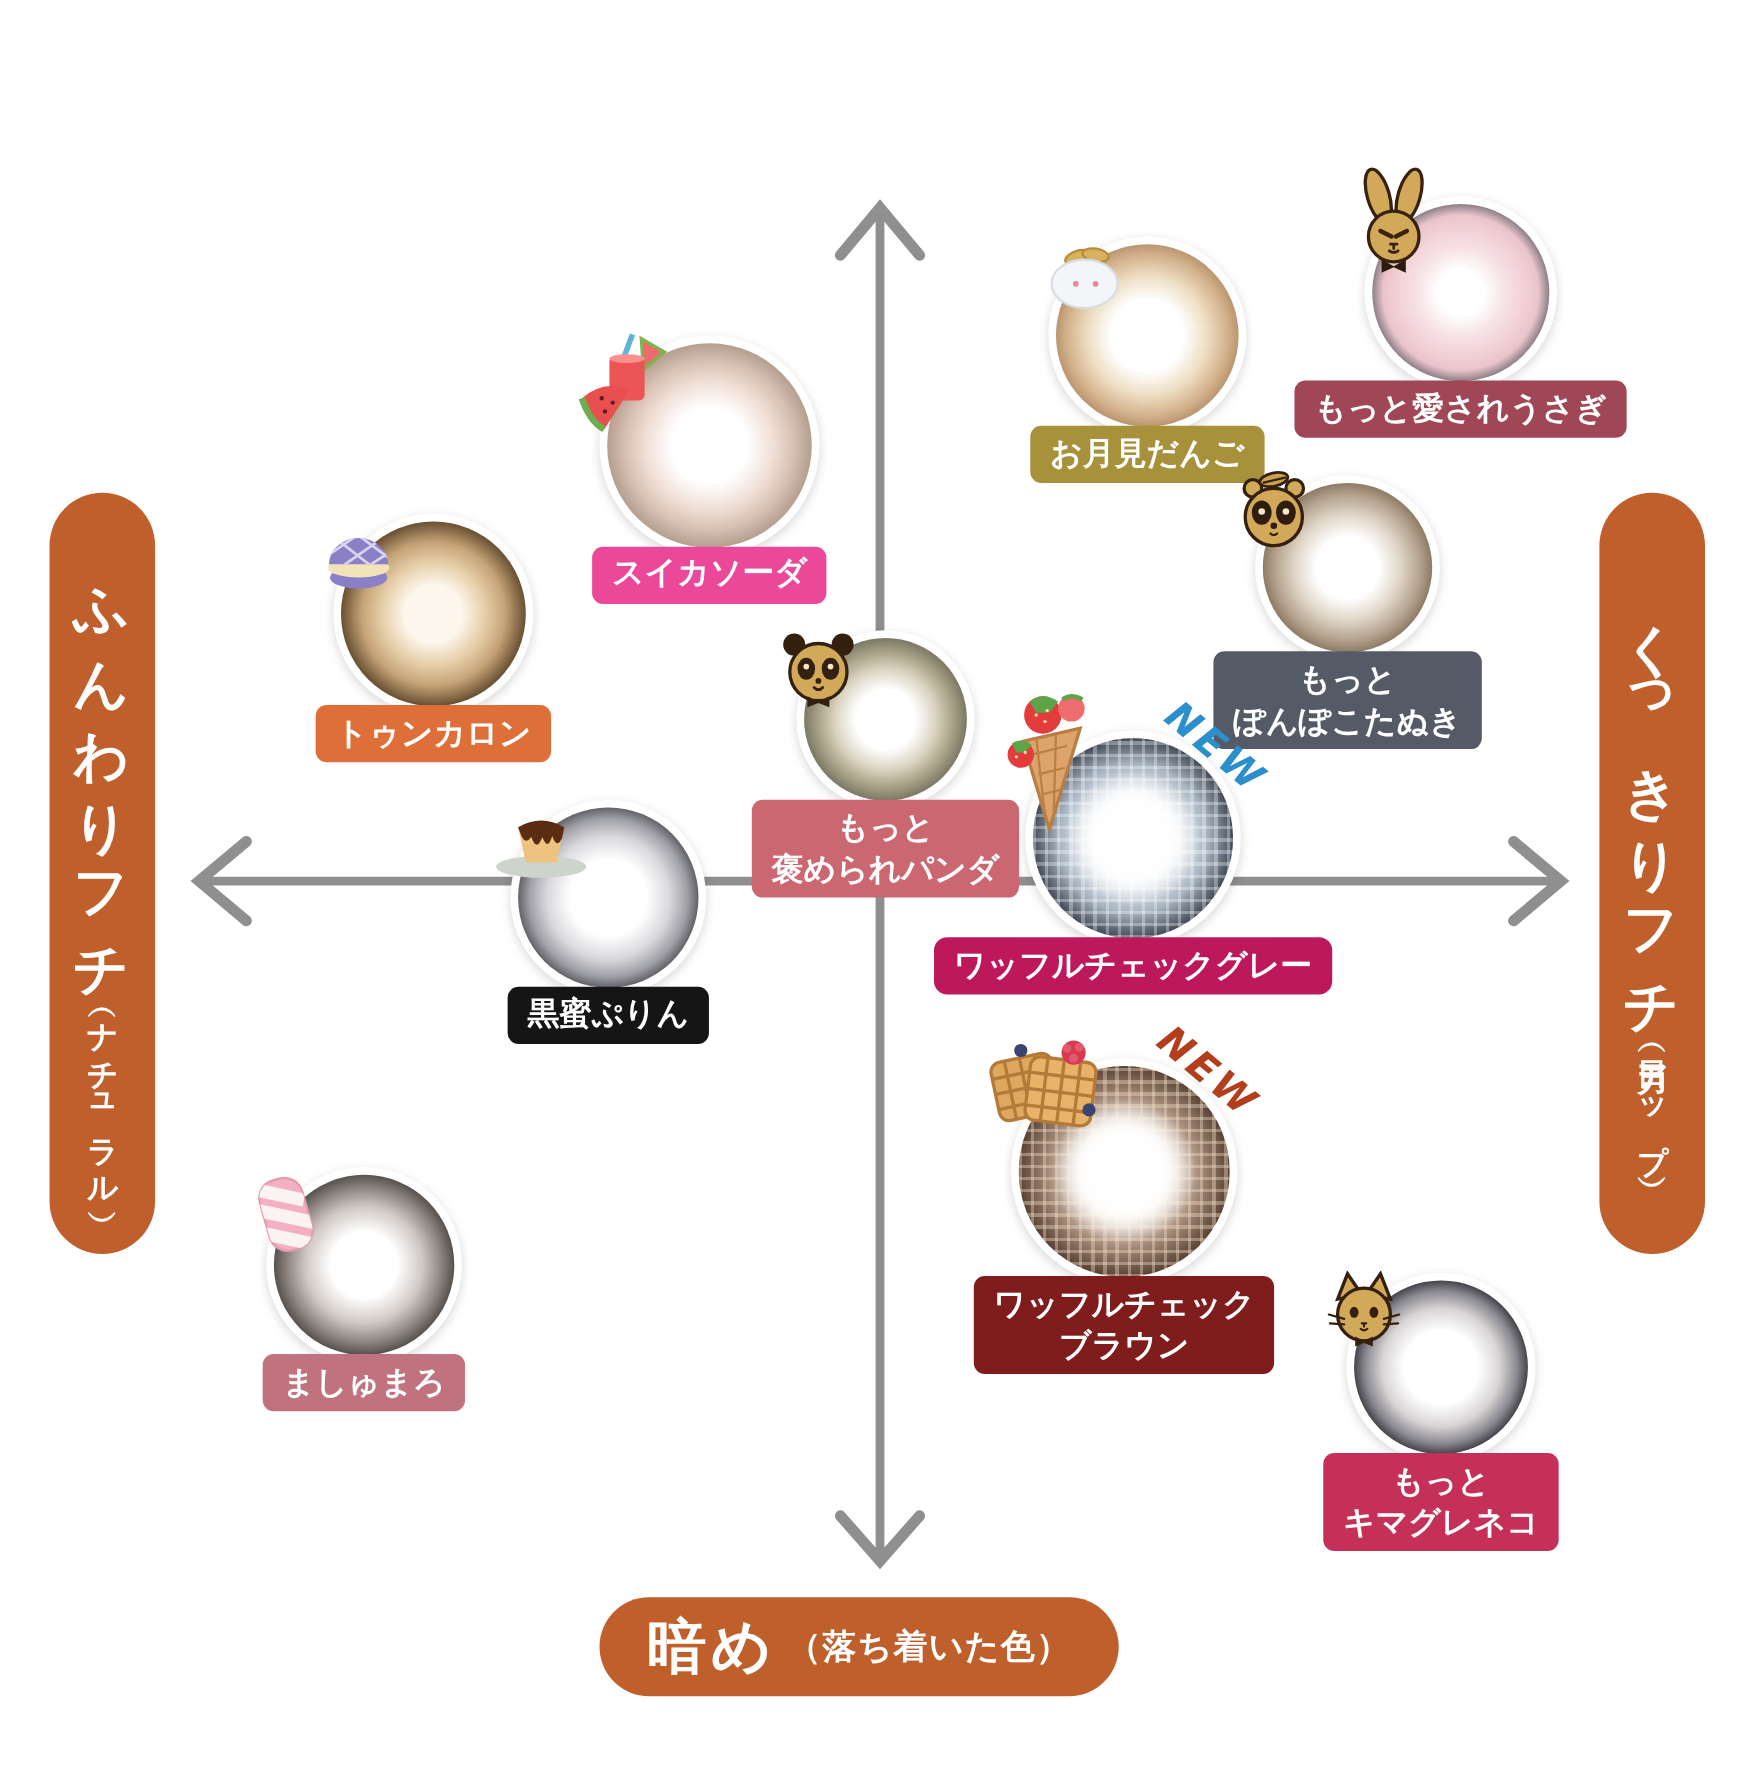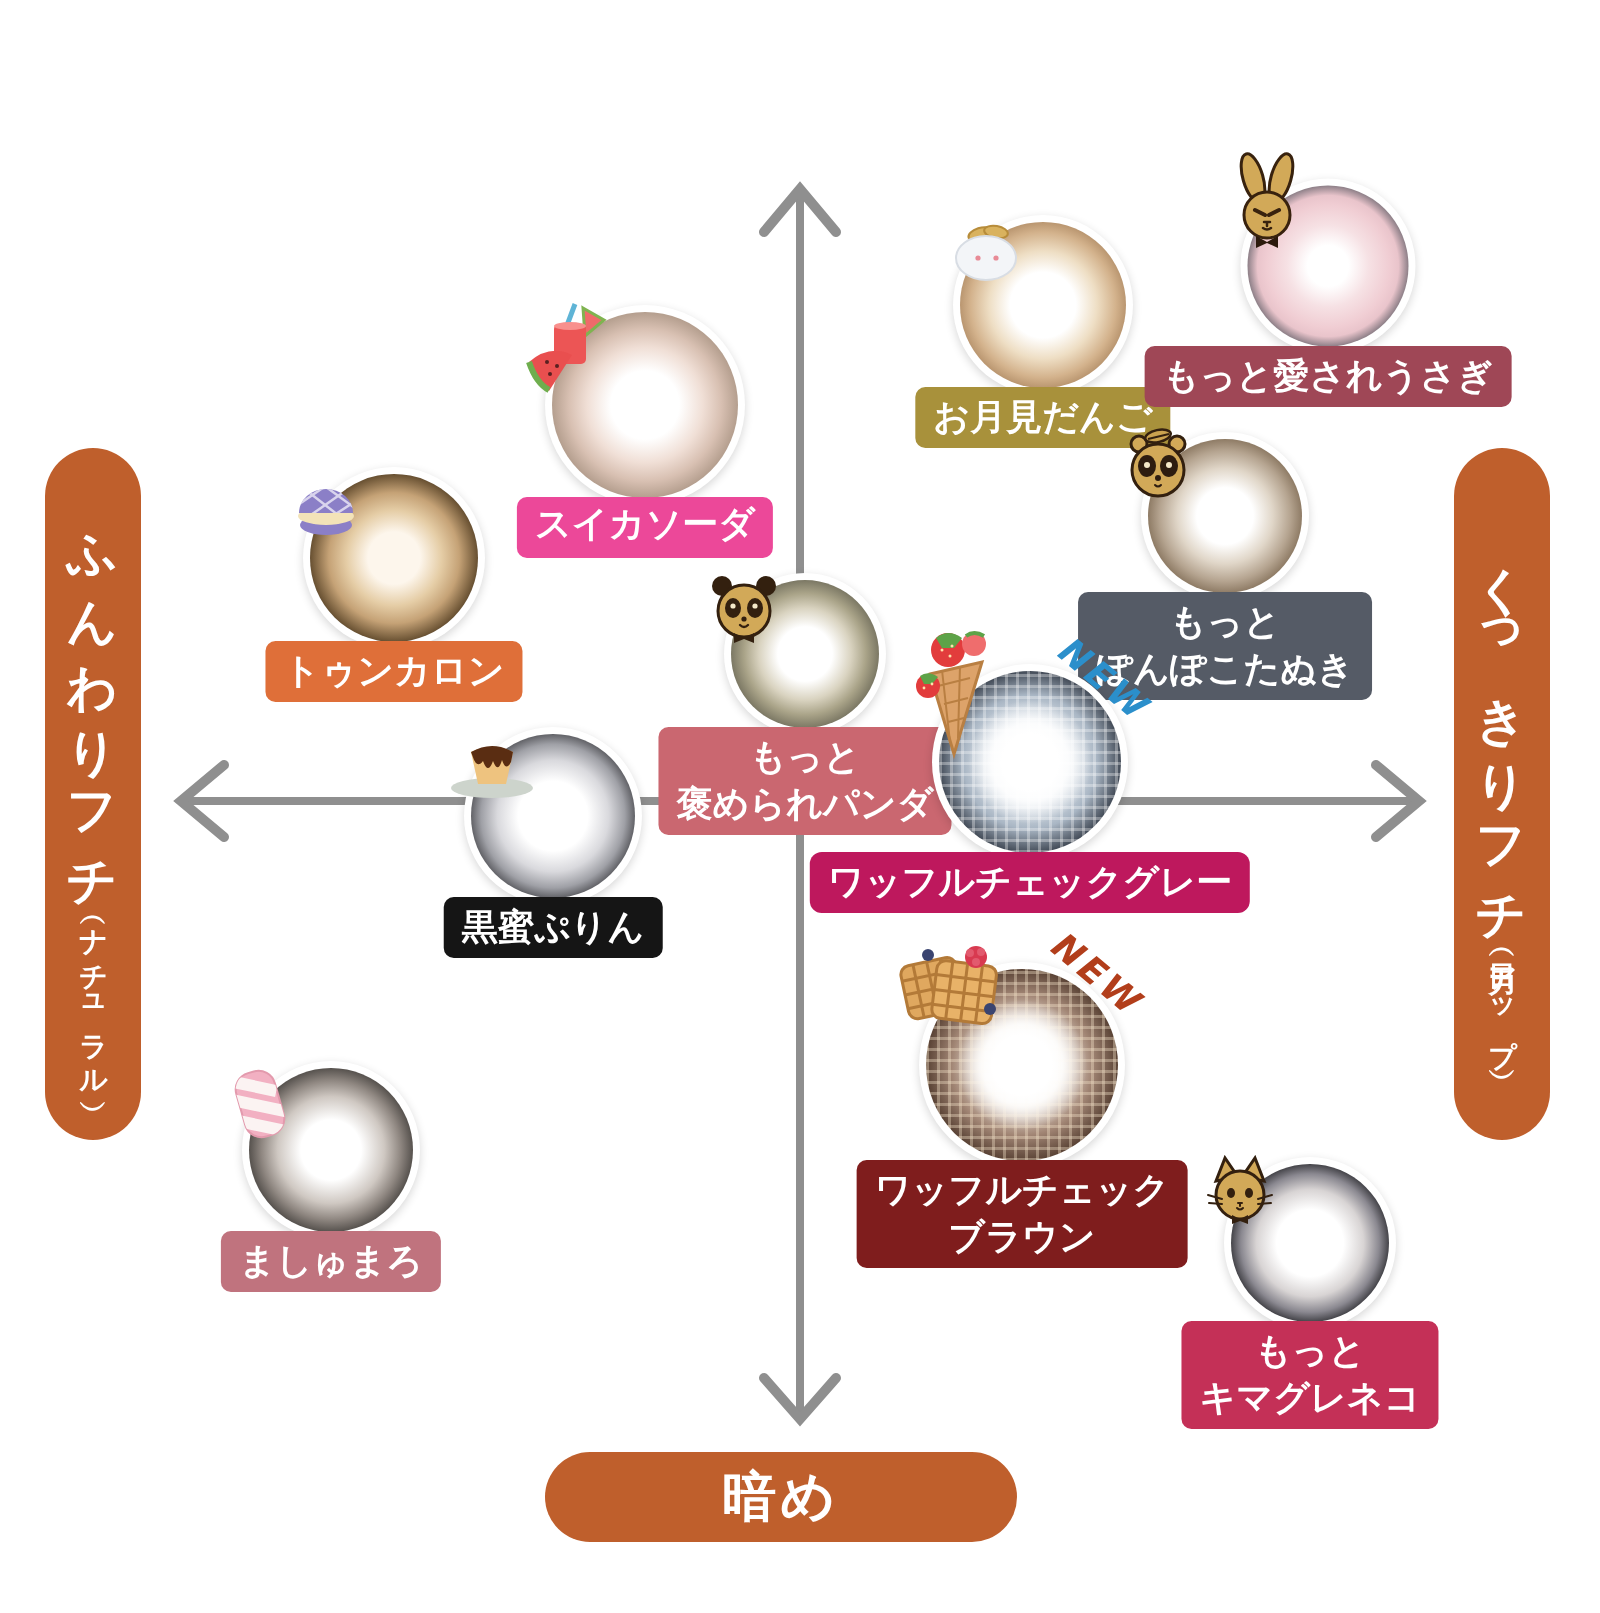--- a/index.html
+++ b/index.html
@@ -33,21 +33,21 @@
   
   .product{position:absolute;width:0;height:0;z-index:10;}
   .disc{
     position:absolute;left:0;top:0;transform:translate(-50%,-50%);
     border-radius:50%;background:#fff;box-shadow:0 3px 10px rgba(0,0,0,.16);
   }
   .lens{position:absolute;inset:7px;border-radius:50%;}
   .plabel{
     position:absolute;left:0;transform:translateX(-50%);
     white-space:nowrap;text-align:center;color:#fff;font-weight:bold;
-    font-size:36px;line-height:1.3;padding:7px 18px;border-radius:10px;
+    font-size:29px;line-height:1.3;padding:7px 18px;border-radius:10px;
   }
   .plabel span{display:block;}
   .icon{position:absolute;}
   .icon svg{display:block;width:100%;height:100%;}
   .new-badge{
     position:absolute;transform:translate(-50%,-50%) rotate(40deg);
     font-weight:bold;font-style:italic;font-size:36px;letter-spacing:4px;
   }
 
   
@@ -97,20 +97,21 @@
       <line x1="182" y1="801" x2="1418" y2="801"></line>
       <polyline points="764,232 800,189 836,232" stroke-width="10"></polyline>
       <polyline points="764,1378 800,1419 836,1378" stroke-width="10"></polyline>
       <polyline points="224,765 181,801 224,837" stroke-width="10"></polyline>
       <polyline points="1376,765 1419,801 1376,837" stroke-width="10"></polyline>
     </g>
   </svg>
 
   <div id="pill-bottom" class="hpill">
     <span class="main">暗め</span>
+    <span class="sub">（落ち着いた色）</span>
   </div>
   <div id="pill-left" class="vpill">
     <span class="main">ふんわりフチ</span>
     <span class="sub">（ナチュラル）</span>
   </div>
   <div id="pill-right" class="vpill">
     <span class="main">くっきりフチ</span>
     <span class="sub">（目力アップ）</span>
   </div>
 

